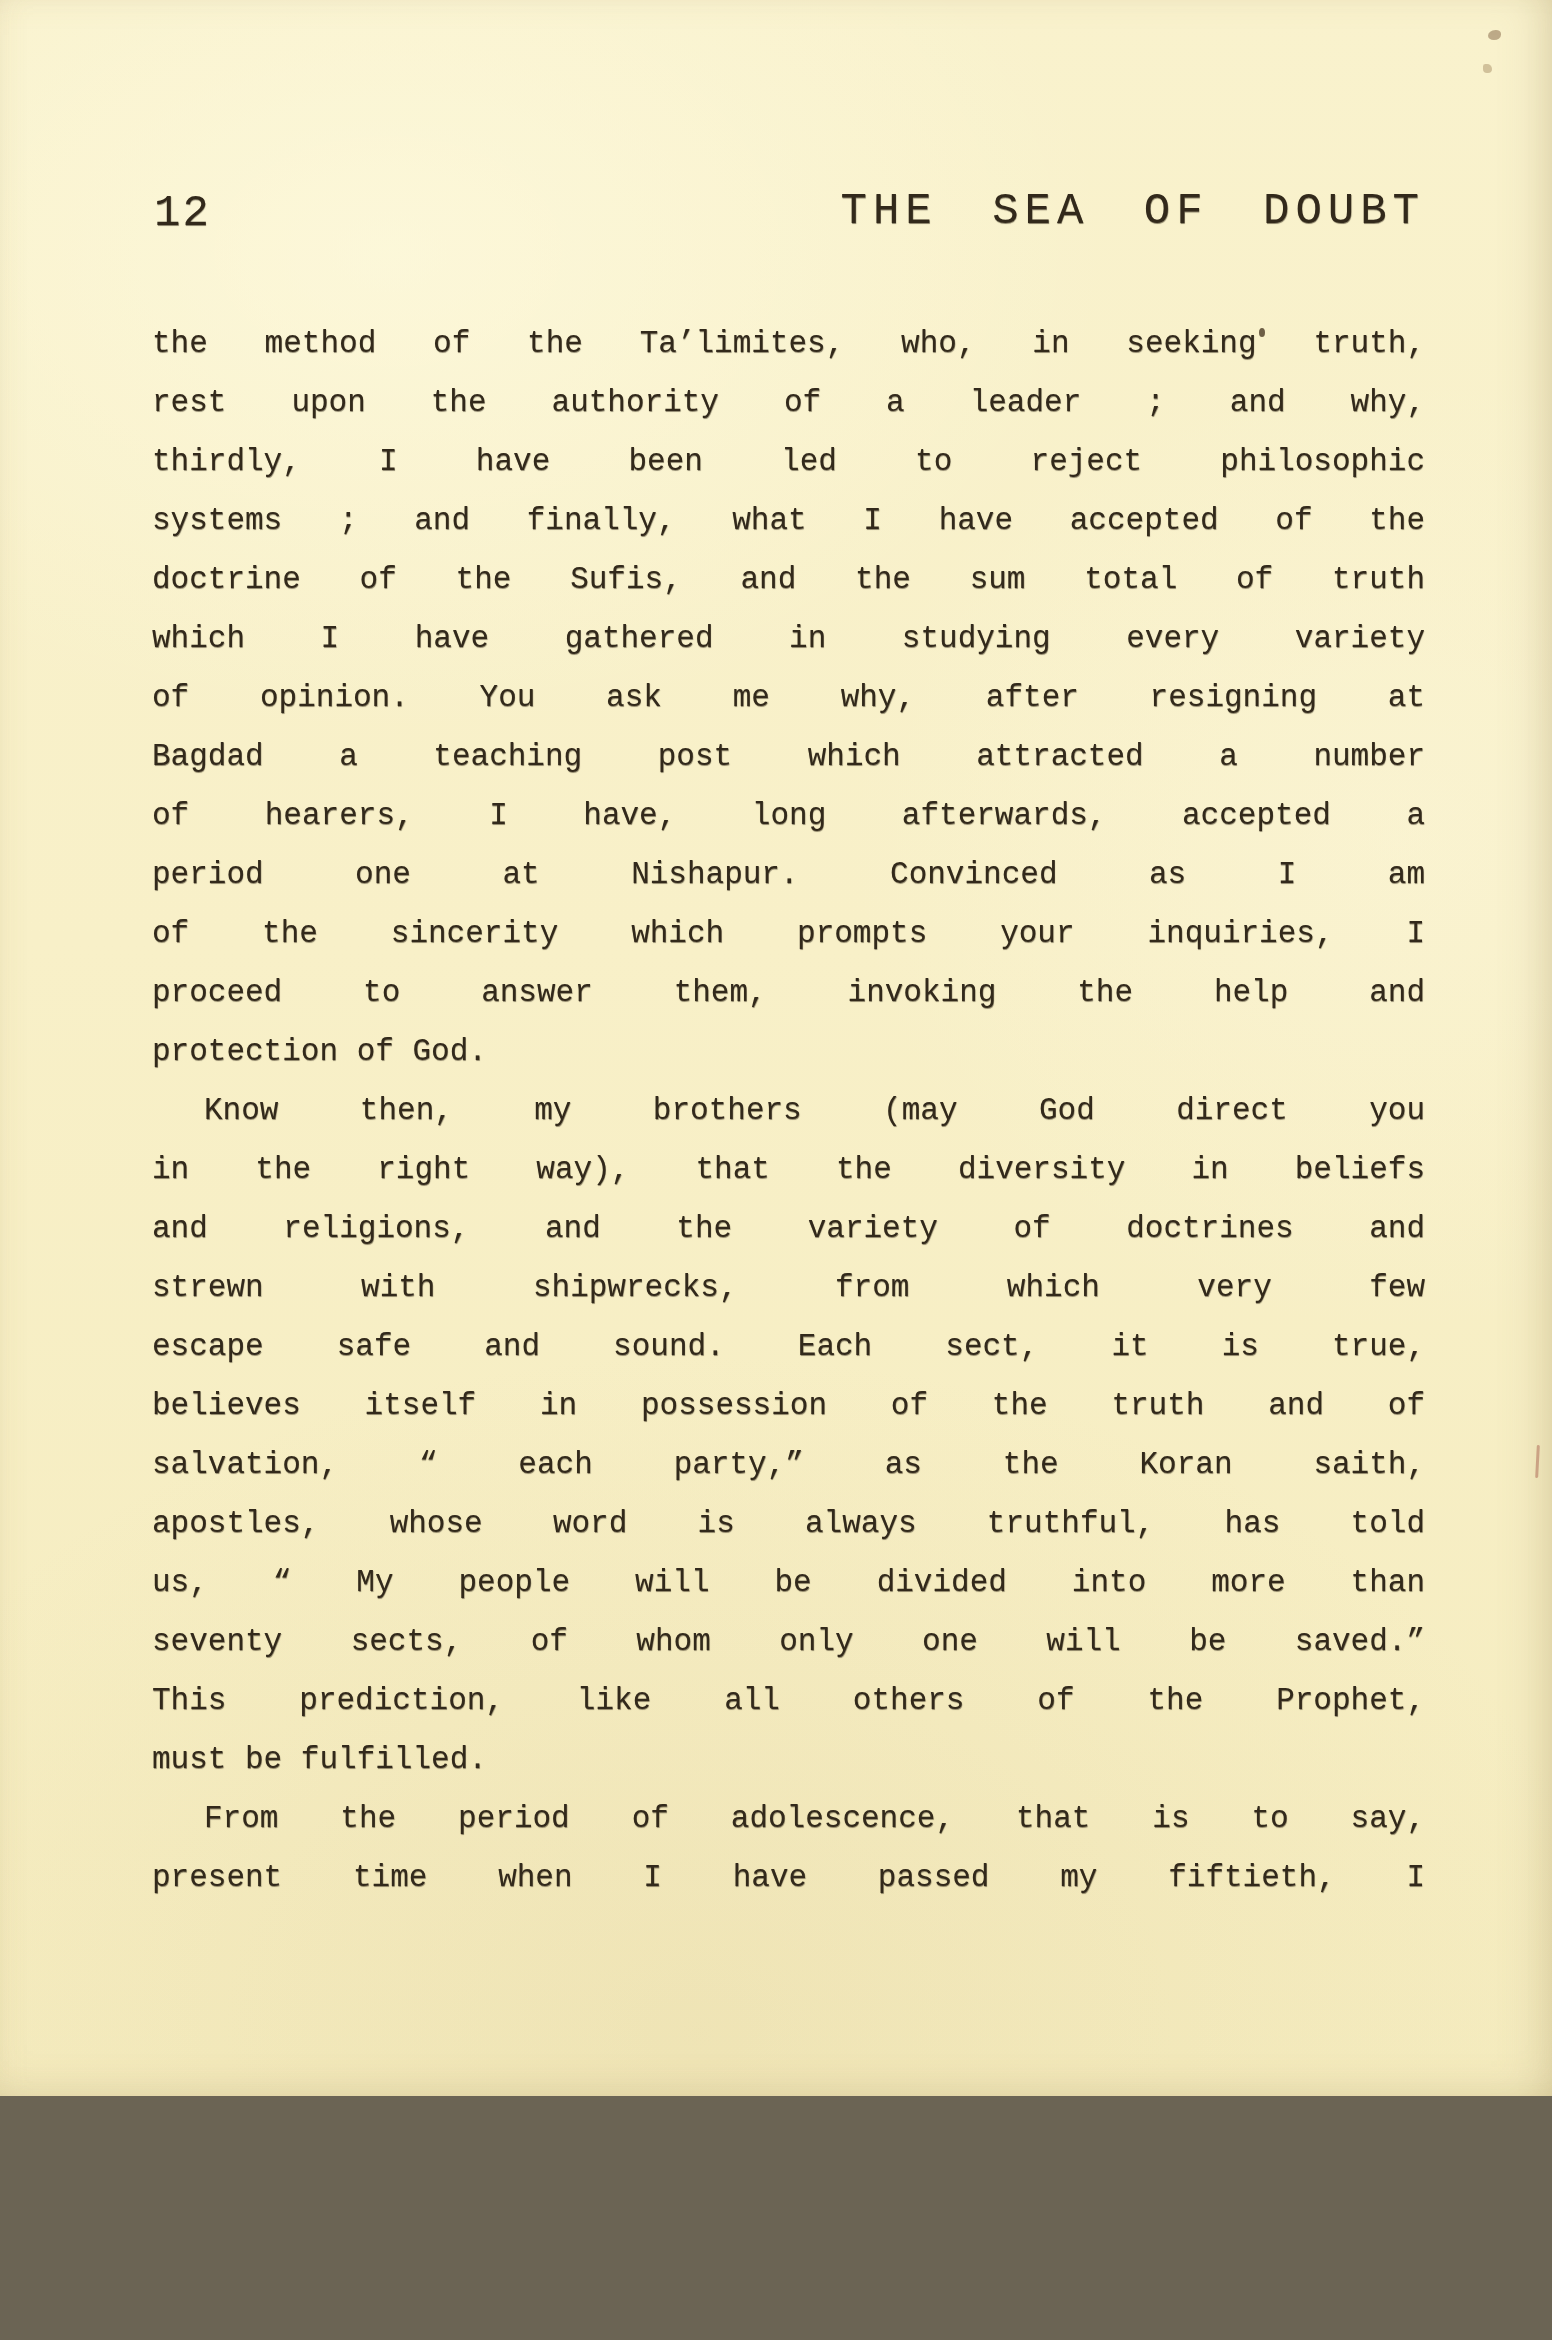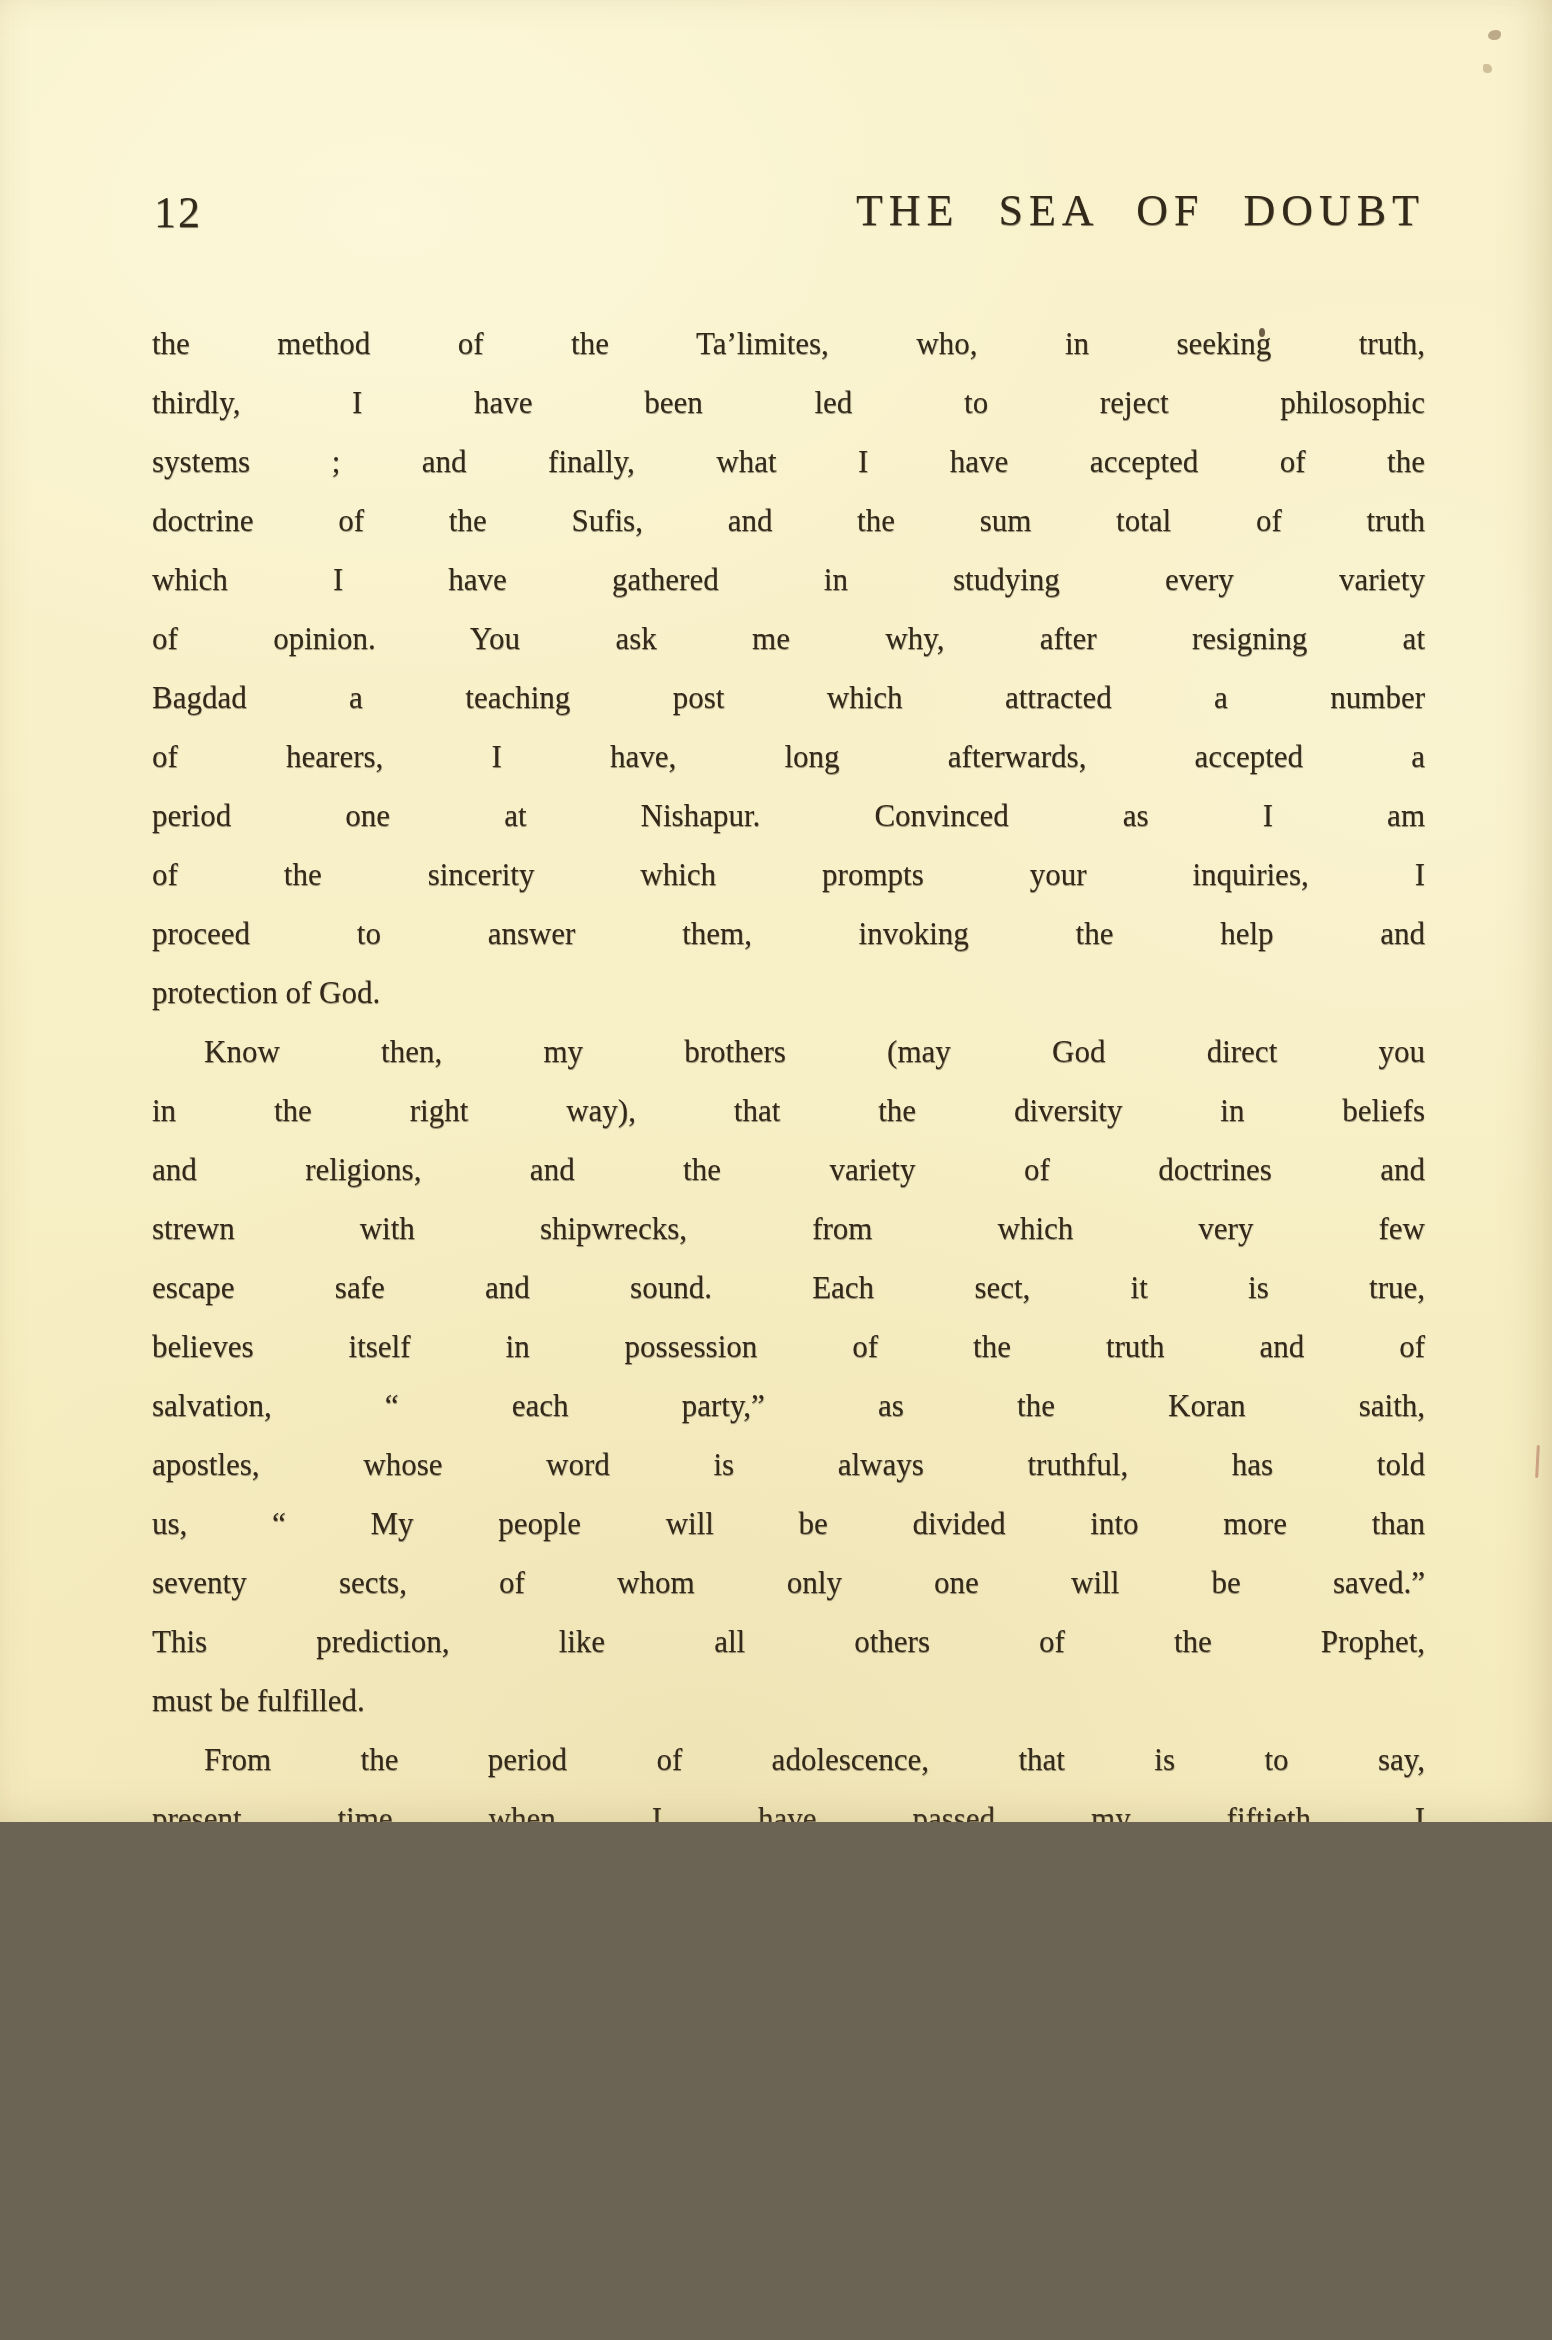--- a/index.html
+++ b/index.html
@@ -3,23 +3,23 @@
 <meta charset="utf-8">
 <style>
   html, body {
     margin: 0;
     padding: 0;
     background: #6b6454;
   }
   .scan-page {
     position: relative;
     width: 1552px;
-    height: 1822px;
+    height: 2096px;
     overflow: hidden;
-    font-family: Liberation Serif, serif;
+    font-family: Liberation Mono, monospace;
     color: #32291b;
     background:
       radial-gradient(1200px 800px at 25% 12%, rgba(255,252,228,0.55), rgba(255,252,228,0) 60%),
       radial-gradient(1000px 900px at 90% 40%, rgba(252,247,220,0.40), rgba(252,247,220,0) 55%),
       radial-gradient(1500px 1100px at 45% 97%, rgba(214,195,140,0.20), rgba(214,195,140,0) 62%),
       linear-gradient(180deg, #f9f2cd 0%, #f8f0c8 45%, #f5ecbf 100%);
   }
   
   .scan-page::after {
     content: "";
@@ -121,20 +121,21 @@
 
 <div class="scan-page">
 
   <div class="page-header">
     <span class="page-number">12</span>
     <div class="running-title">THE SEA OF DOUBT</div>
   </div>
 
   <div class="text-block">
     <div class="ln">the method of the Ta’limites, who, in seeking truth,</div>
+    <div class="ln">rest upon the authority of a leader ; and why,</div>
     <div class="ln">thirdly, I have been led to reject philosophic</div>
     <div class="ln">systems ; and finally, what I have accepted of the</div>
     <div class="ln">doctrine of the Sufis, and the sum total of truth</div>
     <div class="ln">which I have gathered in studying every variety</div>
     <div class="ln">of opinion.  You ask me why, after resigning at</div>
     <div class="ln">Bagdad a teaching post which attracted a number</div>
     <div class="ln">of hearers, I have, long afterwards, accepted a</div>
     <div class="ln">period one at Nishapur.  Convinced as I am</div>
     <div class="ln">of the sincerity which prompts your inquiries, I</div>
     <div class="ln">proceed to answer them, invoking the help and</div>

